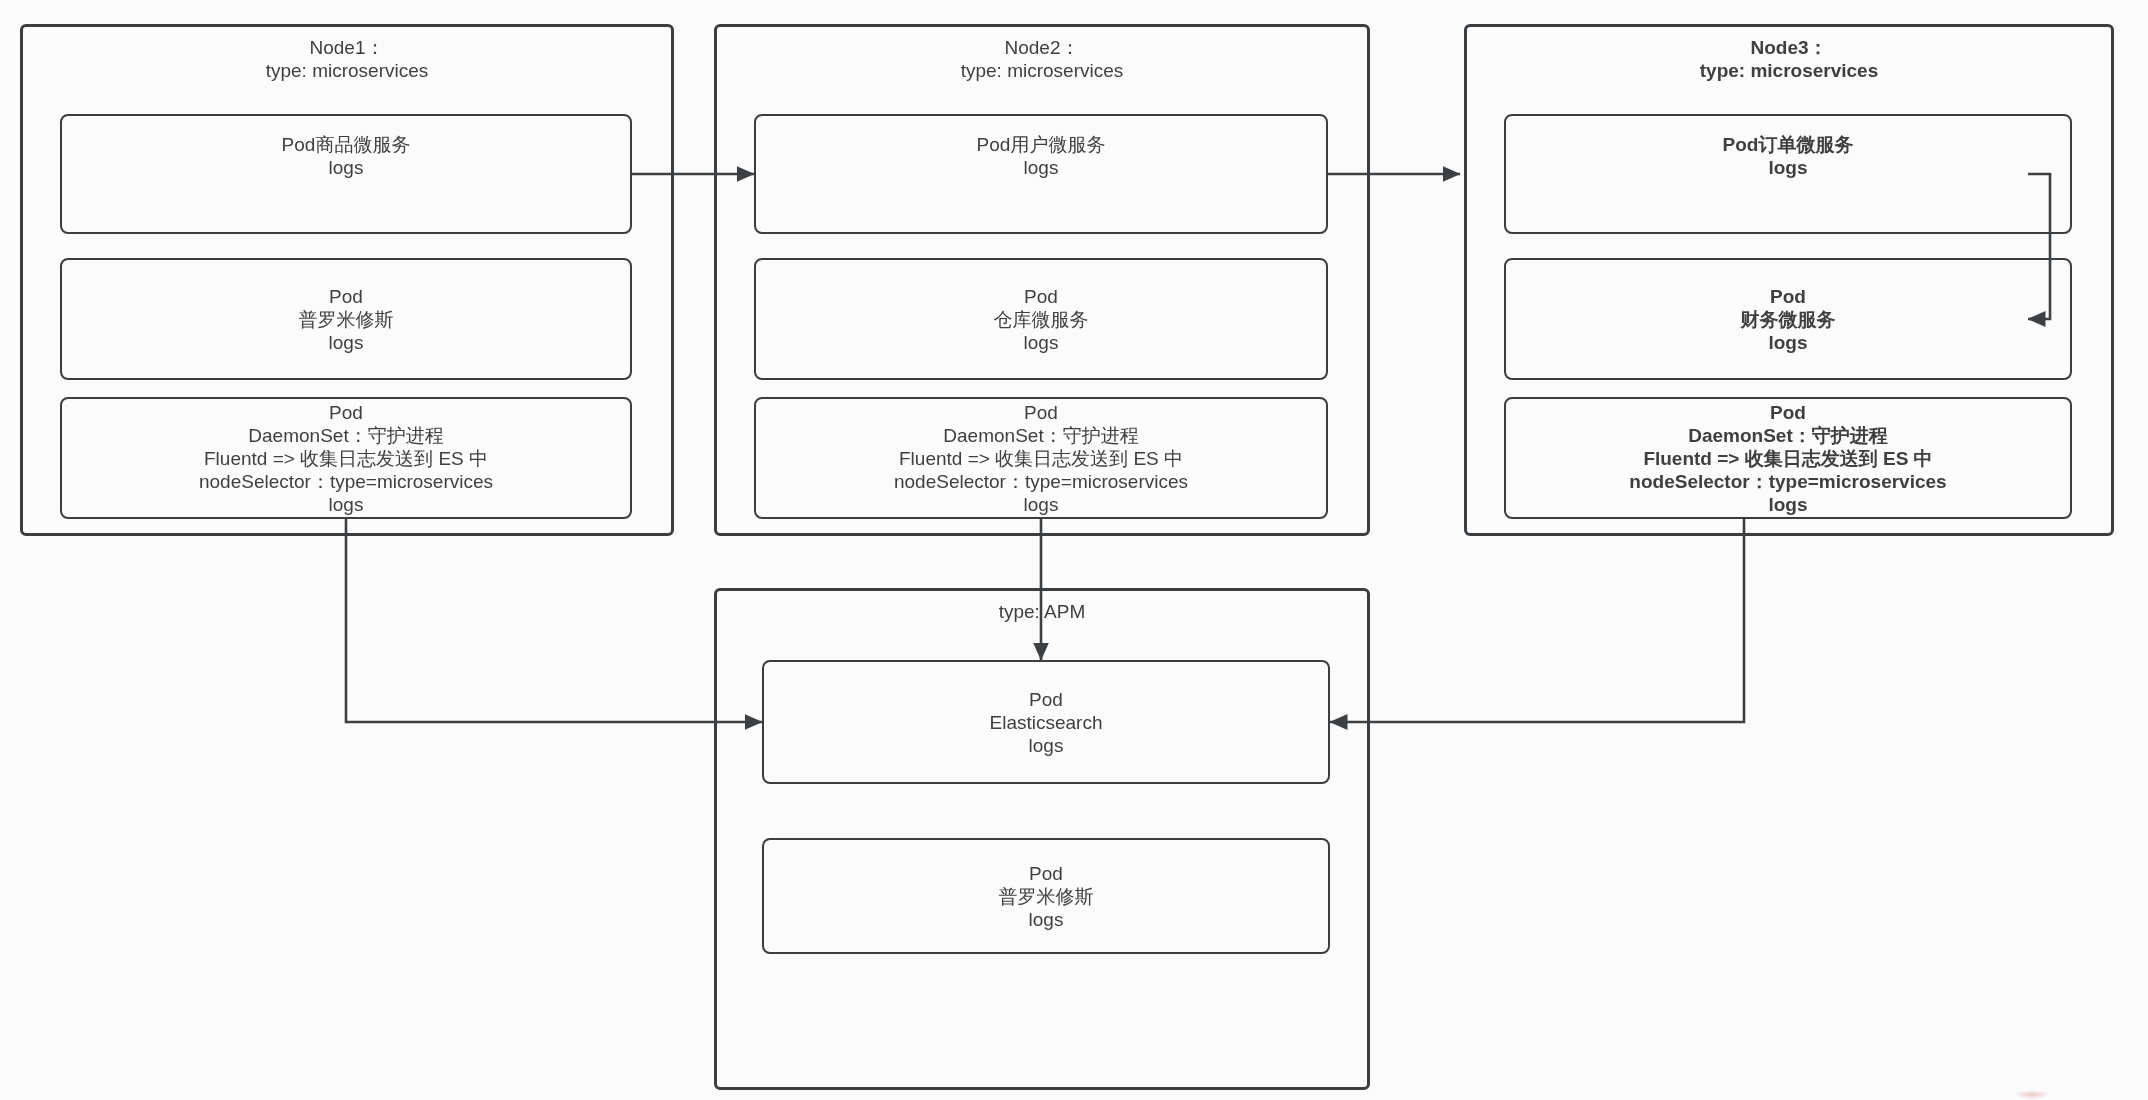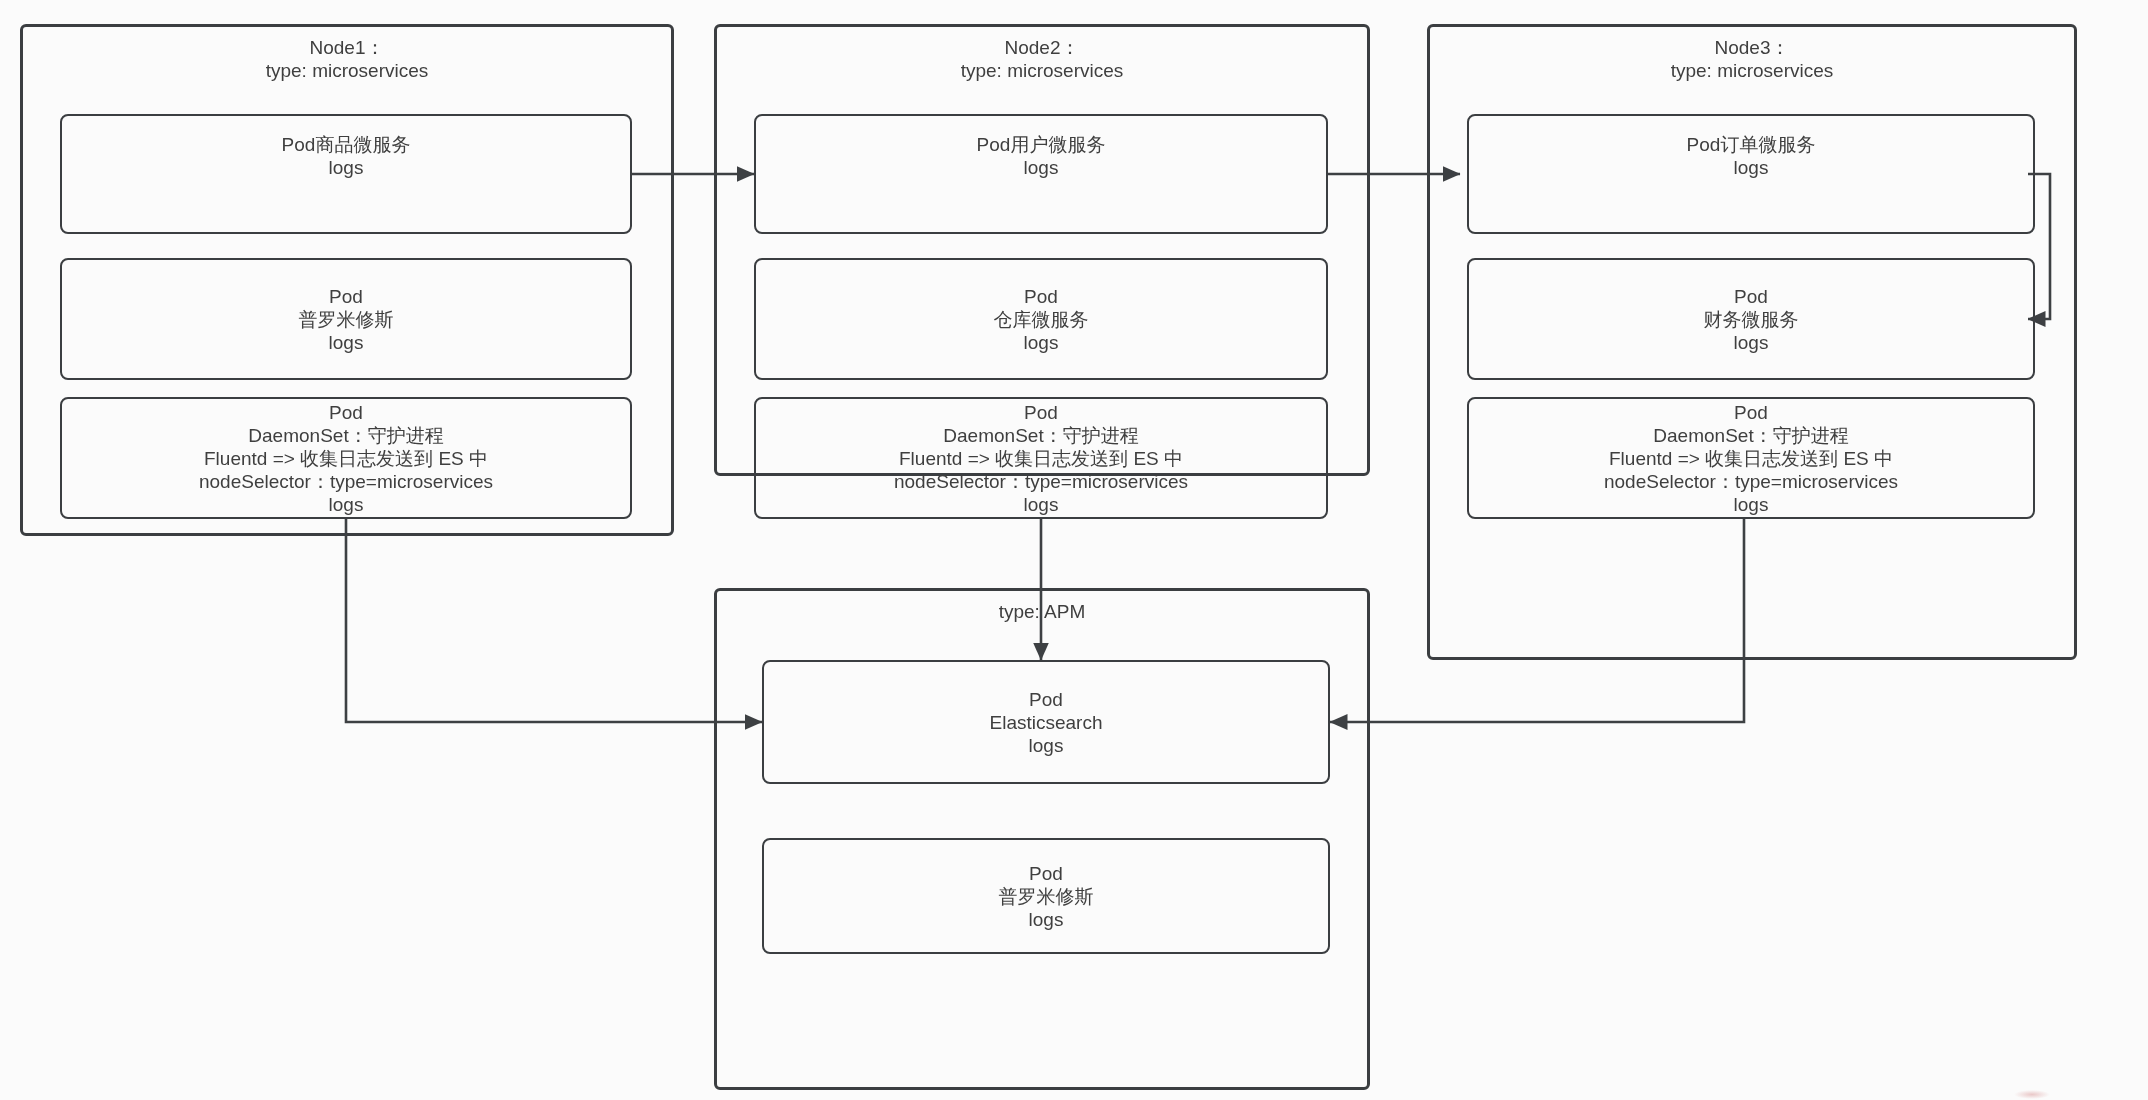--- a/index.html
+++ b/index.html
@@ -13,22 +13,22 @@
     overflow:hidden;
   }
   .node{
     position:absolute;
     box-sizing:border-box;
     border:3px solid #3b3e41;
     border-radius:6px;
     background:transparent;
   }
   #node1{left:20px;top:24px;width:654px;height:512px;}
-  #node2{left:714px;top:24px;width:656px;height:452px;}
-  #node3{left:1427px;top:24px;width:650px;height:636px;}
+  #node2{left:714px;top:24px;width:656px;height:512px;}
+  #node3{left:1464px;top:24px;width:650px;height:512px;font-weight:bold;}
   #node4{left:714px;top:588px;width:656px;height:502px;}
   .node-title{
     position:absolute;top:0;left:0;right:0;
     padding-top:9px;
     text-align:center;
   }
   .node-title span{display:block;}
   .pod{
     position:absolute;
     box-sizing:border-box;

